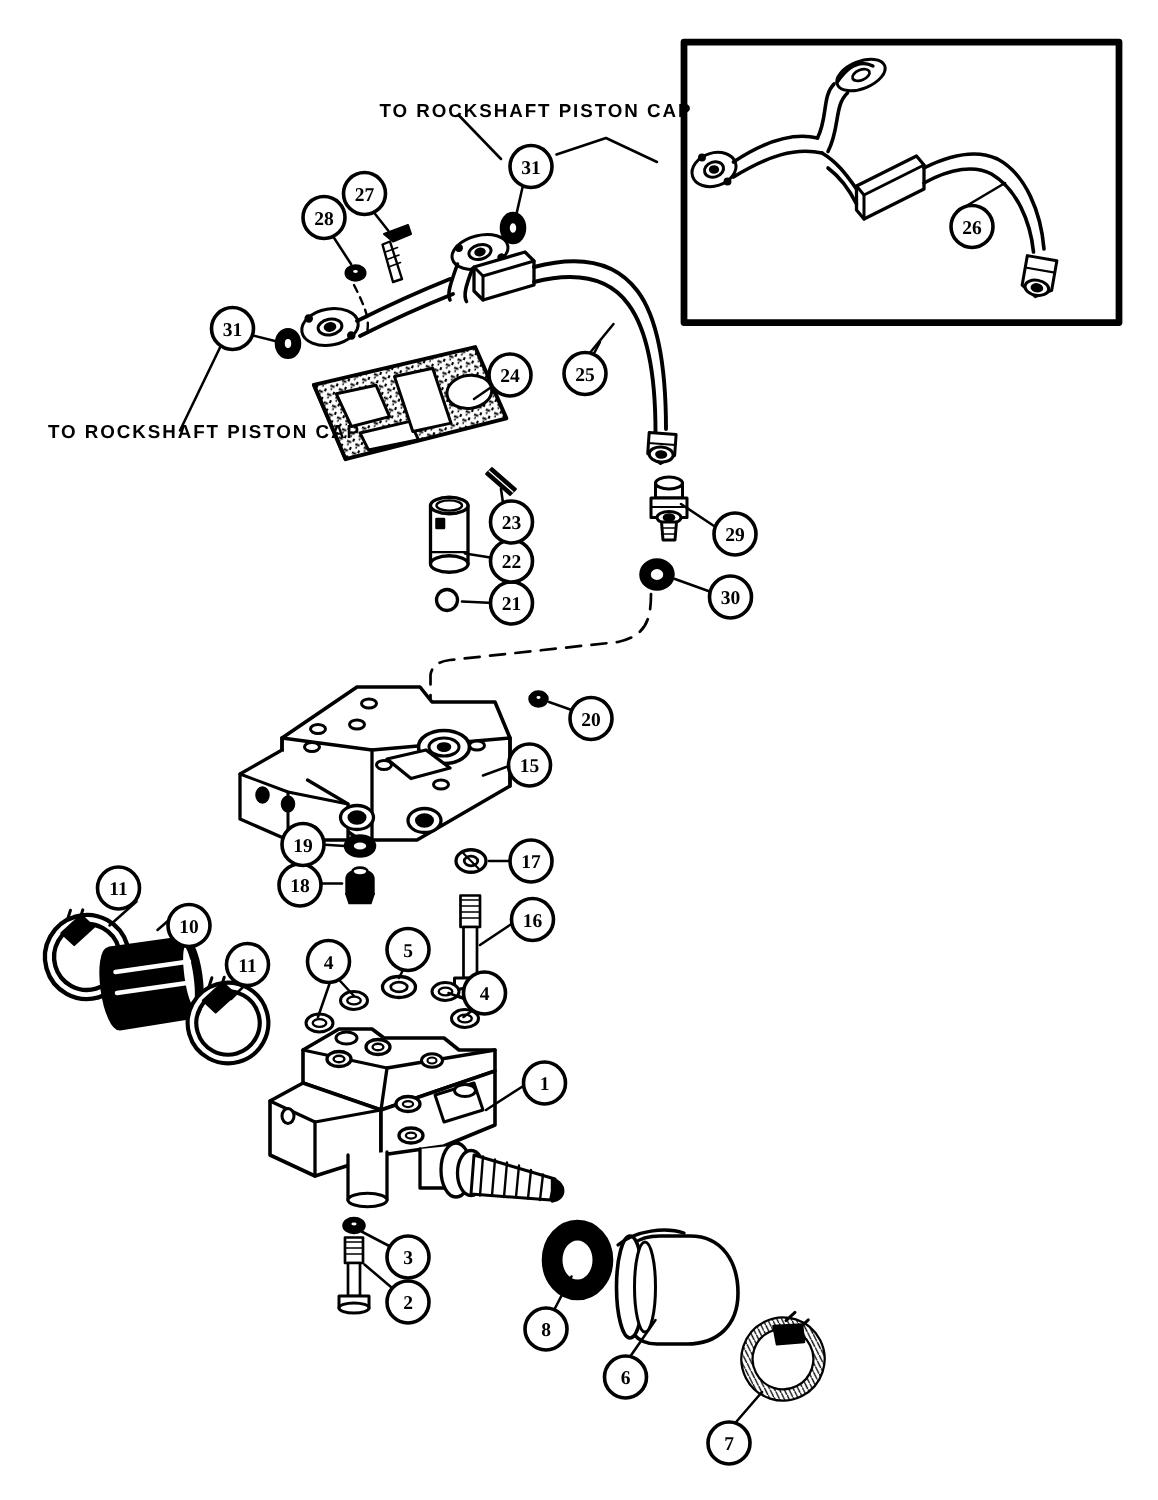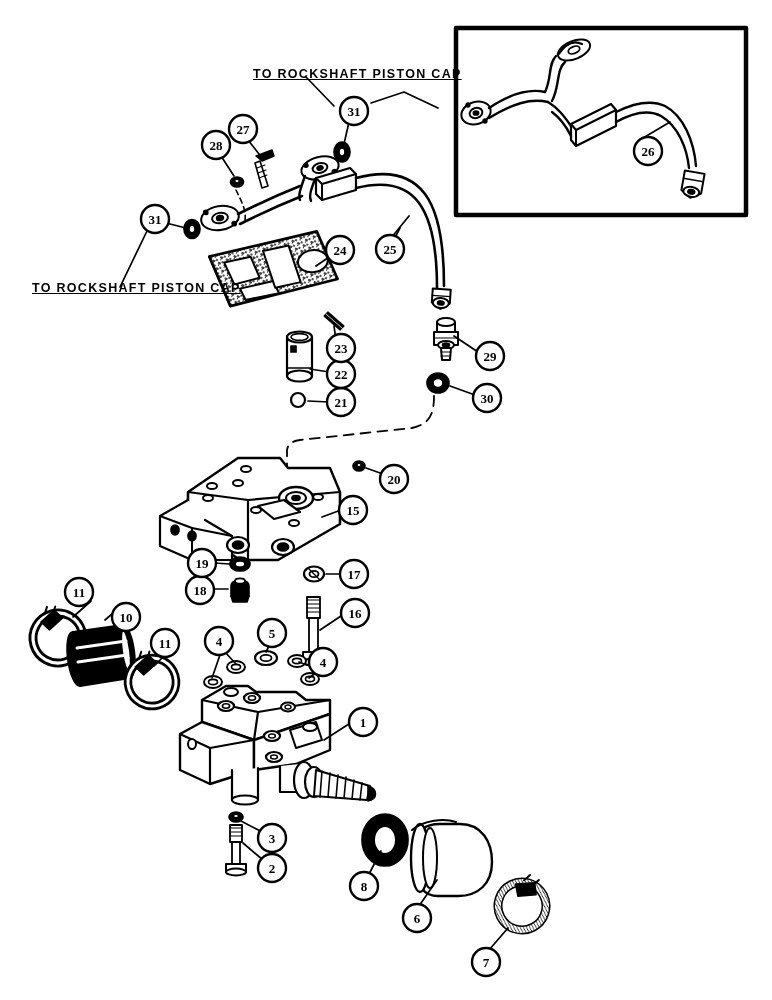--- a/index.html
+++ b/index.html
@@ -1,21 +1,21 @@
 <!DOCTYPE html>
 <html><head>
 <meta charset="utf-8">
 <style>
   html,body{margin:0;padding:0;background:#ffffff;}
   body{width:772px;height:1000px;position:relative;overflow:hidden;
        font-family:"Liberation Sans","DejaVu Sans",sans-serif;}
   #sheet{position:absolute;inset:0;width:772px;height:1000px;background:#fff;}
   svg#art{position:absolute;left:0;top:0;width:772px;height:1000px;}
   .lbl{position:absolute;font-weight:bold;font-size:12.5px;letter-spacing:1.3px;
-       color:#000;white-space:nowrap;line-height:1;text-decoration:underline;}
+       color:#000;white-space:nowrap;line-height:1;}
   .callout-text{font-family:"Liberation Serif","DejaVu Serif",serif;
        font-weight:bold;font-size:13px;}
 </style>
 </head>
 <body>
 
 <div id="sheet">
 
   <svg id="art" viewBox="0 0 772 1000">
     <defs>

